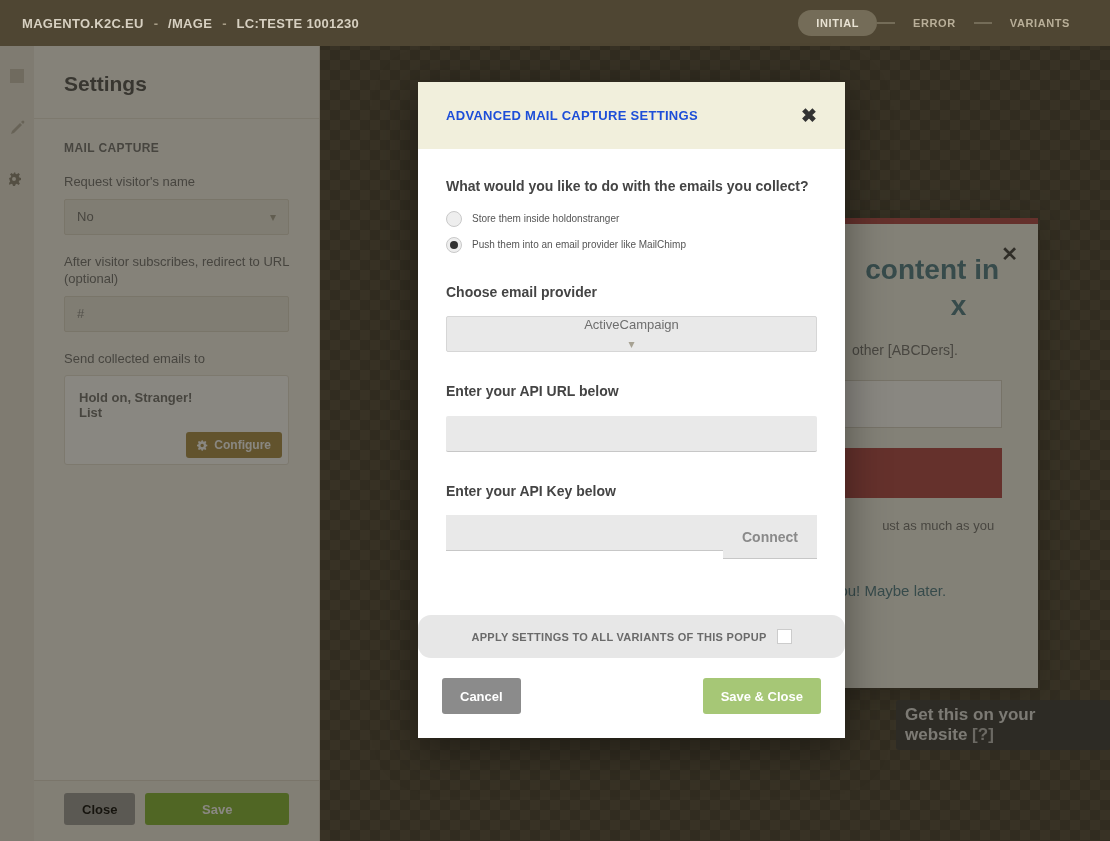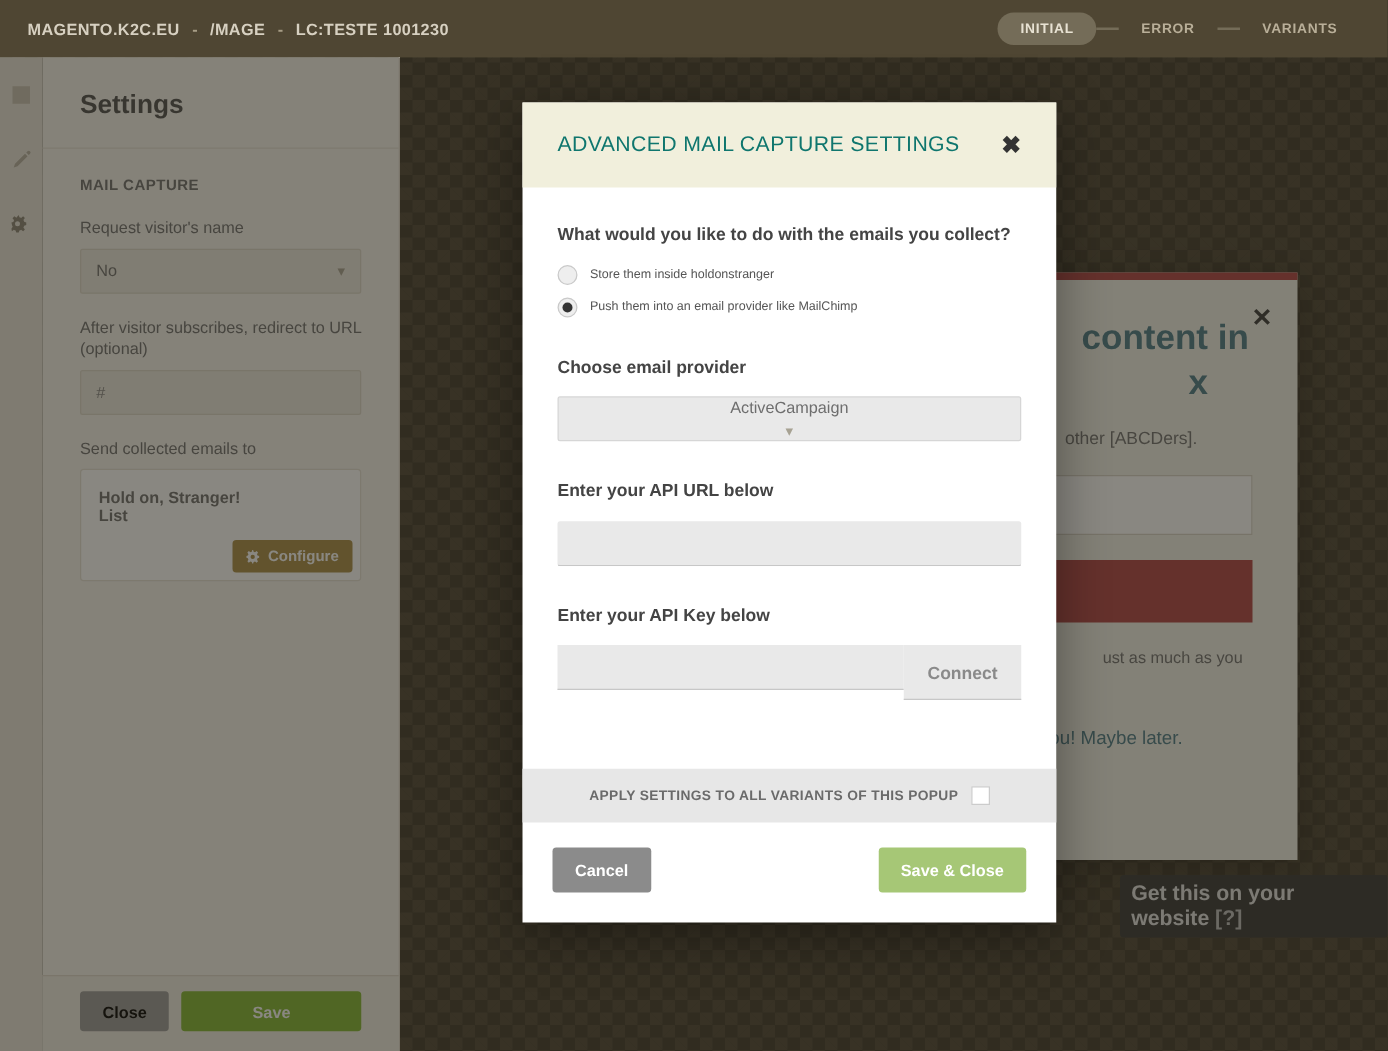--- a/index.html
+++ b/index.html
@@ -136,21 +136,21 @@
   .modal {
     position: absolute; top: 82px; left: 418px; width: 427px; height: 656px;
     background: #ffffff; z-index: 7;
     box-shadow: 0 10px 40px rgba(0,0,0,0.4);
     display: flex; flex-direction: column;
   }
   .modal-header {
     background: #f1efdc; padding: 22px 28px;
     display: flex; align-items: center; justify-content: space-between;
   }
-  .modal-header h3 { font-size: 17px; font-weight: 400; letter-spacing: 0.3px; color: #0f766e; }
+  .modal-header h3 { font-size: 13px; font-weight: 700; letter-spacing: 0.3px; color: #1d4ed8; }
   .modal-close { font-size: 19px; font-weight: 900; color: #333; cursor: pointer; }
   .modal-body { padding: 28px 28px 16px; flex: 1; }
   .q-label { font-size: 14px; font-weight: 700; color: #444; line-height: 1.4; margin-bottom: 14px; }
   .radio-row { display: flex; align-items: center; gap: 10px; font-size: 10px; color: #555; margin-bottom: 10px; }
   .radio {
     width: 16px; height: 16px; border-radius: 50%; border: 1px solid #c9c9c9; background: #eee;
     display: inline-flex; align-items: center; justify-content: center;
   }
   .radio.selected::after { content: ""; width: 8px; height: 8px; border-radius: 50%; background: #333; }
   .modal-section { margin-top: 30px; }
@@ -159,21 +159,21 @@
   .api-row { display: flex; gap: 0; }
   .api-row .text-input { flex: 1; border-radius: 0; }
   .connect-btn {
     width: 94px; height: 44px; background: #e9e9e9; border-bottom: 1px solid #c7c7c7;
     display: inline-flex; align-items: center; justify-content: center;
     color: #8a8a8a; font-size: 14px; font-weight: 600;
   }
 
   .modal-apply {
     background: #e7e7e7; padding: 14px 20px; display: flex; align-items: center; justify-content: center; gap: 10px;
-    font-size: 11px; font-weight: 700; letter-spacing: 0.3px; color: #6a6a6a;
+    font-size: 11px; font-weight: 700; letter-spacing: 0.3px; color: #6a6a6a; border-radius: 13px;
   }
   .checkbox { width: 15px; height: 15px; background: #fff; border: 1px solid #ccc; }
 
   .modal-footer {
     padding: 20px 24px 24px; display: flex; justify-content: space-between; gap: 10px;
   }
   .btn-cancel { background: #8b8b8b; color: #fff; height: 36px; }
   .btn-save-close { background: #a6c776; color: #fff; height: 36px; }
 </style>
 </head>

